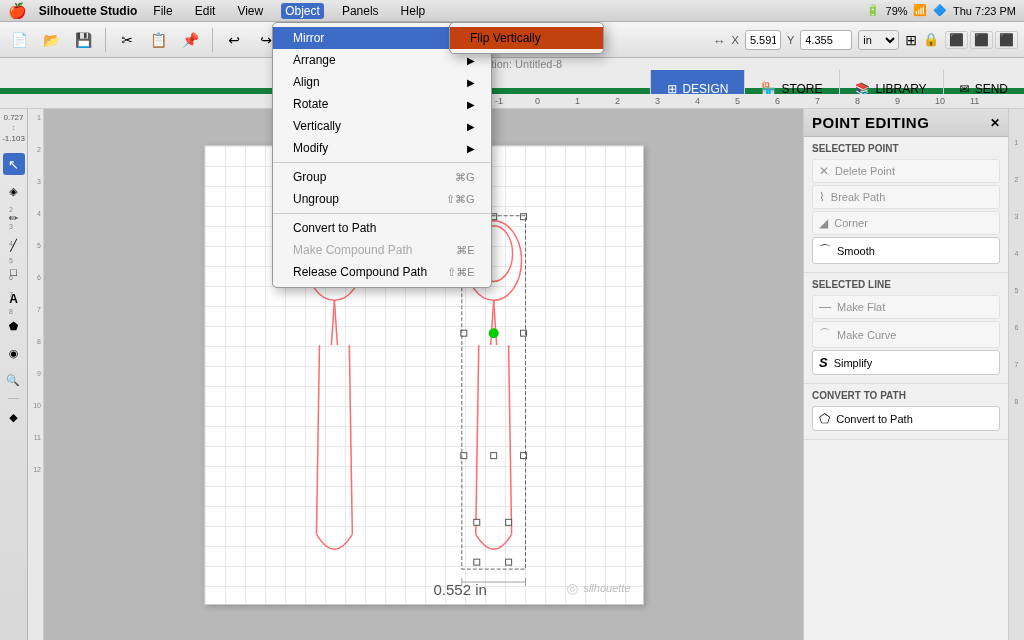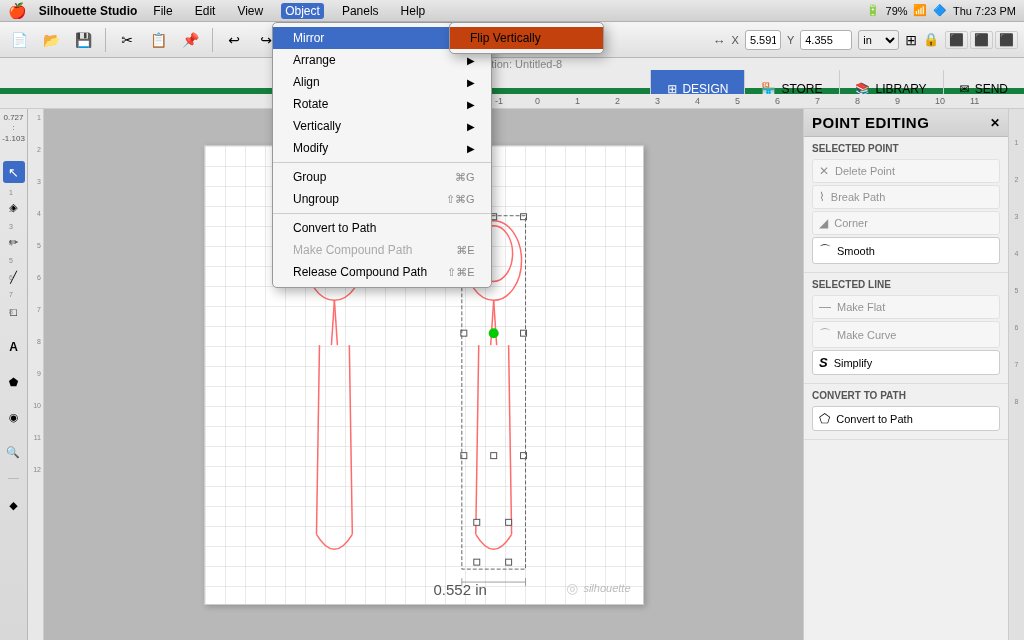--- a/index.html
+++ b/index.html
@@ -188,21 +188,21 @@
   <span style="position:absolute; left:775px;">6</span>
   <span style="position:absolute; left:815px;">7</span>
   <span style="position:absolute; left:855px;">8</span>
   <span style="position:absolute; left:895px;">9</span>
   <span style="position:absolute; left:935px;">10</span>
   <span style="position:absolute; left:970px;">11</span>
 </div>
 
 <div id="main" style="display:flex; height:calc(640px - 22px - 36px - 36px - 15px);">
 
-  <div id="left-tools" style="width:28px; background:linear-gradient(to bottom,#e8e8e8,#d8d8d8); border-right:1px solid #b8b8b8; display:flex; flex-direction:column; align-items:center; padding:4px 8px; gap:13px; position:relative;">
+  <div id="left-tools" style="width:28px; background:linear-gradient(to bottom,#e8e8e8,#d8d8d8); border-right:1px solid #b8b8b8; display:flex; flex-direction:column; align-items:center; padding:4px 8px; gap:5px; position:relative;">
 
     <div style="font-size:8px; color:#555; margin-bottom:4px; text-align:center; line-height:1.3;">
       <span>0.727 : -1.103</span>
     </div>
     <div class="tool-btn active" style="font-size:13px;">↖</div>
     <div class="tool-btn" style="font-size:11px;">◈</div>
     <div class="tool-btn" style="font-size:11px;">✏</div>
     <div class="tool-btn" style="font-size:11px;">╱</div>
     <div class="tool-btn" style="font-size:11px;">□</div>
     <div class="tool-btn" style="font-size:12px; font-weight:bold;">A</div>

